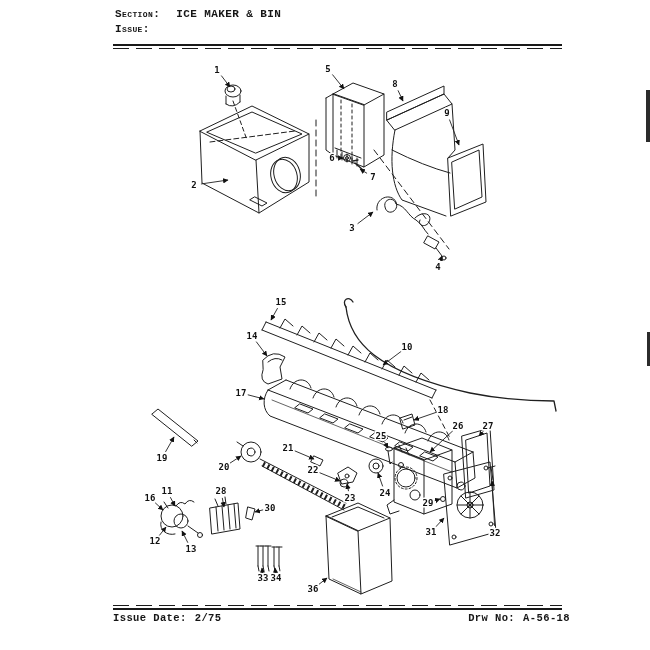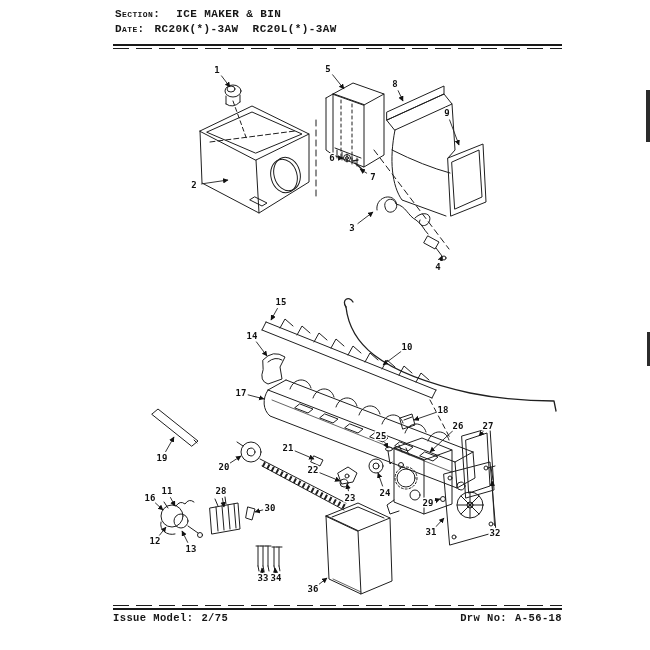--- a/index.html
+++ b/index.html
@@ -23,23 +23,22 @@
 </style>
 </head>
 <body>
 
 <div class="abs hdr-line" style="top:8px;">
   <span class="hdr-label">Section:</span>
   <span style="width:16px;display:inline-block;"></span>
   <span>ICE MAKER &amp; BIN</span>
 </div>
 <div class="abs hdr-line" style="top:23px;">
-  <span class="hdr-label">Date:</span>
+  <span class="hdr-label">Issue:</span>
   <span style="width:10px;display:inline-block;"></span>
-  <span>RC20K(*)-3AW  RC20L(*)-3AW</span>
 </div>
 <div class="rule" style="left:113px;top:44px;width:449px;height:2px;"></div>
 <div class="rule-dash" style="left:113px;top:48px;width:449px;"></div>
 
 <svg width="650" height="650" viewBox="0 0 650 650">
   <defs>
     <marker id="ah" markerWidth="7" markerHeight="7" refX="5.5" refY="3" orient="auto">
       <path d="M0,0 L6,3 L0,6 Z" fill="#111"></path>
     </marker>
   </defs>
@@ -294,24 +293,24 @@
       <line x1="275.303473966853" y1="571.03473966853" x2="275" y2="568" class="leader" marker-end="url(#ah)"></line>
       <text x="276" y="578" class="callout">34</text>
       <line x1="318.50422837175694" y1="584.6752491364766" x2="327" y2="578" class="leader" marker-end="url(#ah)"></line>
       <text x="313" y="589" class="callout">36</text>
     </g>
 </svg>
 
 <div class="rule-dash" style="left:113px;top:605px;width:449px;"></div>
 <div class="rule" style="left:113px;top:608px;width:449px;height:2px;"></div>
 <div class="abs ftr" style="left:113px;">
-  <span>Issue Model:</span>
+  <span>Issue Date:</span>
   <span style="width:8px;display:inline-block;"></span>
   <span>2/75</span>
 </div>
-<div class="abs ftr" style="right:88px;">
+<div class="abs ftr" style="right:80px;">
   <span>Drw No:</span>
   <span style="width:8px;display:inline-block;"></span>
   <span>A-56-18</span>
 </div>
 
 <div class="artifact" style="left:646px;top:90px;width:4px;height:52px;"></div>
 <div class="artifact" style="left:647px;top:332px;width:3px;height:34px;"></div>
 
 </body></html>

